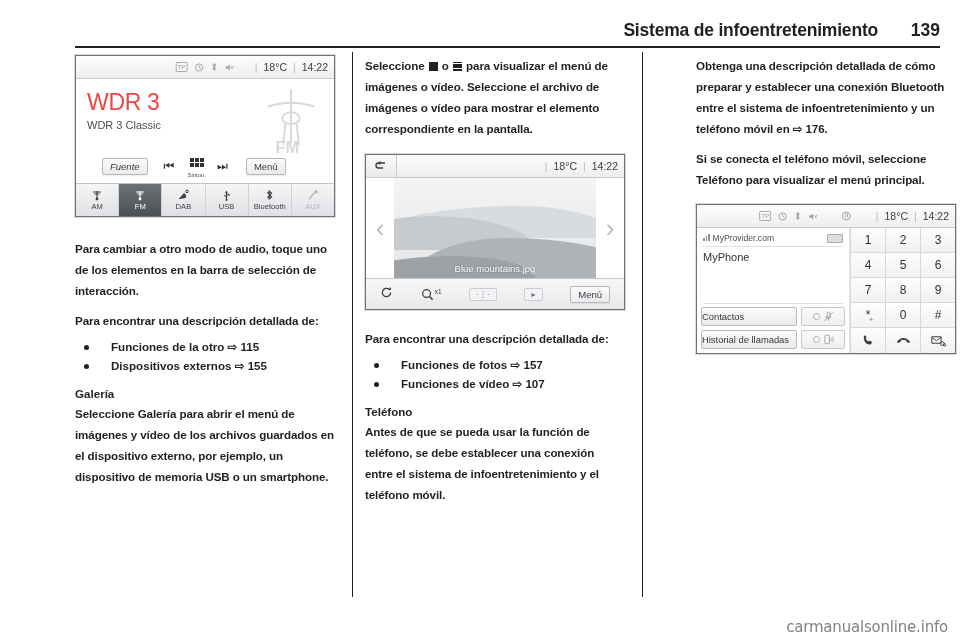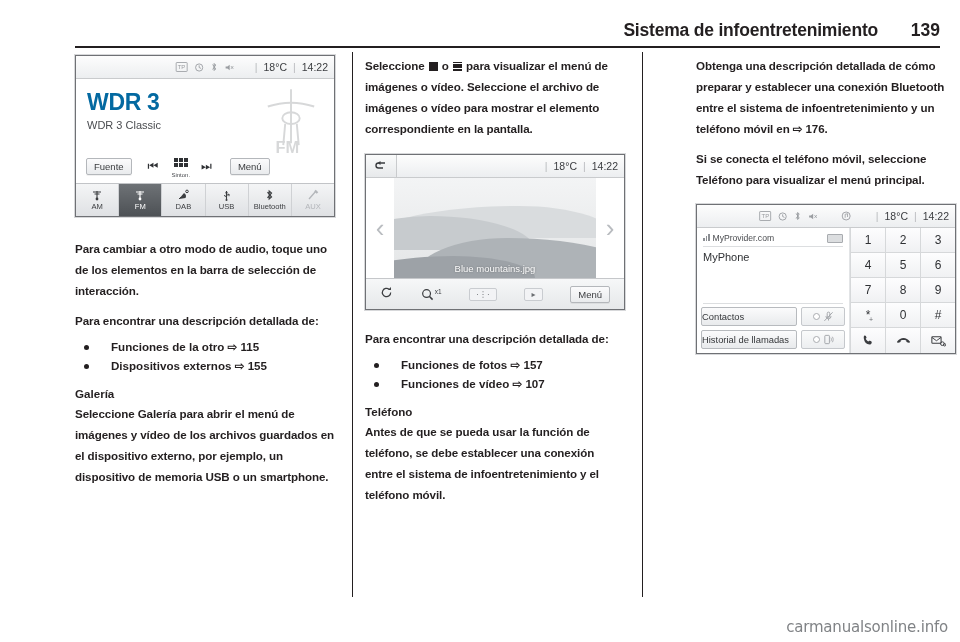--- a/index.html
+++ b/index.html
@@ -94,21 +94,21 @@
   .tp-box{
     border:1px solid #a9acb0;border-radius:1px;padding:0 1px;
     font-size:6px;line-height:8px;color:#9a9da1;
   }
 
   
   .radio-screen{position:absolute;left:0;top:0;width:258px;height:160px;}
   .radio-main{position:relative;height:106px;background:#ffffff;}
   .station{
     position:absolute;left:11px;top:10px;
-    font-size:23px;font-weight:bold;color:#0369a1;letter-spacing:-0.3px;
+    font-size:23px;font-weight:normal;color:#ef4444;letter-spacing:-0.3px;
   }
   .station-sub{
     position:absolute;left:11px;top:40px;
     font-size:11px;color:#4a4c50;
   }
   .fm-logo{
     position:absolute;right:14px;top:6px;width:58px;height:74px;
     opacity:.30;
   }
   .radio-controls{
@@ -296,21 +296,21 @@
 
         <svg class="fm-logo" viewBox="0 0 60 76">
           <path d="M30 4 L30 60" stroke="#7c8084" stroke-width="2" fill="none"></path>
           <path d="M6 22 Q30 14 54 22" stroke="#7c8084" stroke-width="2" fill="none"></path>
           <ellipse cx="30" cy="34" rx="9" ry="6" fill="none" stroke="#7c8084" stroke-width="2"></ellipse>
           <path d="M24 40 L22 62 M36 40 L38 62" stroke="#7c8084" stroke-width="2" fill="none"></path>
           <text x="14" y="70" font-family="Liberation Sans, sans-serif" font-size="17" font-weight="bold" fill="#7c8084">FM</text>
         </svg>
 
         <div class="radio-controls">
-          <div class="soft-btn" style="margin-left:10px;">Fuente</div>
+          <div class="soft-btn" style="margin-left:26px;font-style:italic;">Fuente</div>
           <div class="tr-ico" style="margin-left:16px;">⏮</div>
           <div style="margin-left:13px;text-align:center;">
             <div>
               <svg width="14" height="10" viewBox="0 0 14 10">
                   <rect x="0" y="0" width="4" height="4" fill="#2f3134"></rect>
                   <rect x="5" y="0" width="4" height="4" fill="#2f3134"></rect>
                   <rect x="10" y="0" width="4" height="4" fill="#2f3134"></rect>
                   <rect x="0" y="5" width="4" height="4" fill="#2f3134"></rect>
                   <rect x="5" y="5" width="4" height="4" fill="#2f3134"></rect>
                   <rect x="10" y="5" width="4" height="4" fill="#2f3134"></rect>

